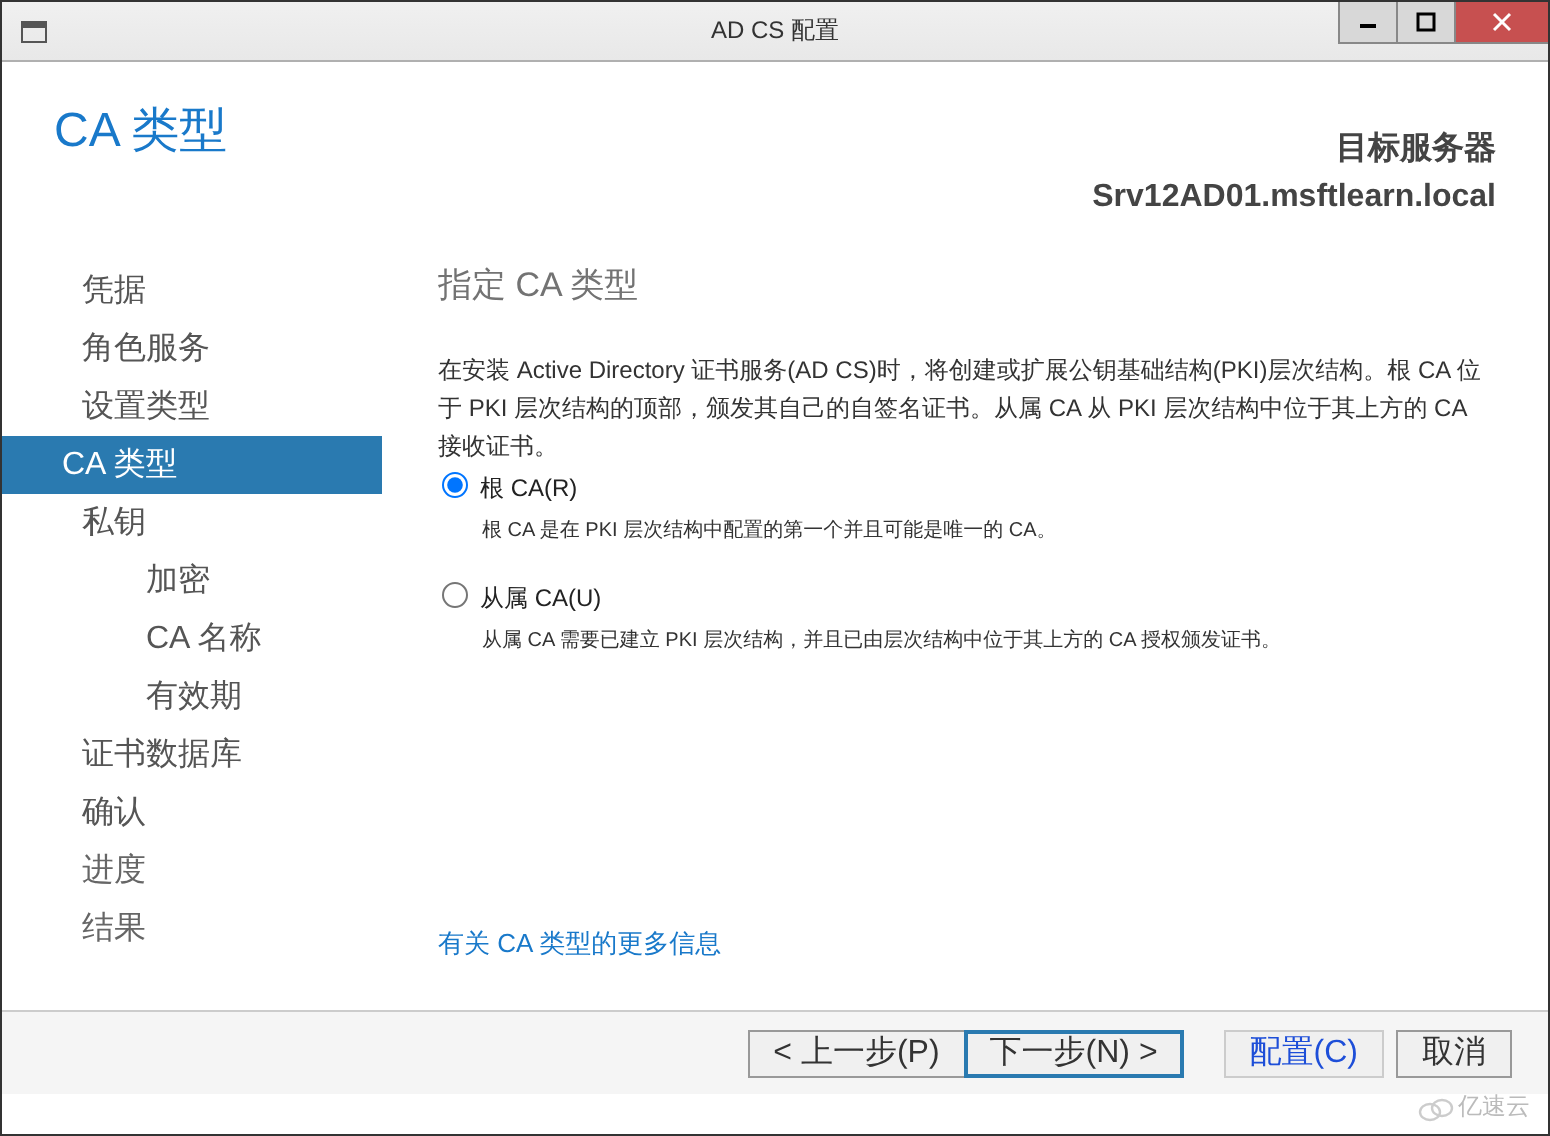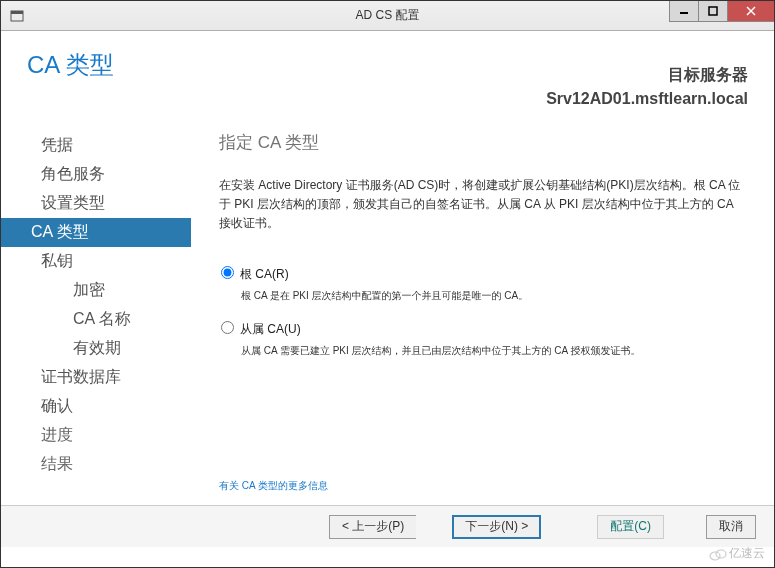--- a/index.html
+++ b/index.html
@@ -21,34 +21,34 @@
     
     .main-area { display: flex; height: 386px; }
     .sidebar { width: 190px; padding: 12px 0 0 0; }
     .nav-item { padding: 4px 0 4px 40px; font-size: 16px; color: #666; cursor: default; }
     .nav-item.sub { padding-left: 72px; }
     .nav-item.selected { background: #2a7ab0; color: #fff; padding-left: 30px; }
     .nav-item.enabled { color: #555; }
     
     .content { flex: 1; padding: 12px 28px 0 28px; position: relative; }
     .content-heading { font-size: 17px; color: #737373; margin-bottom: 22px; font-weight: normal; }
-    .content-desc { font-size: 12px; color: #333; line-height: 1.6; margin-bottom: 32px; }
+    .content-desc { font-size: 12px; color: #333; line-height: 1.6; margin-bottom: 2px; }
     
     .radio-group { margin-left: 2px; }
     .radio-row { display: flex; align-items: flex-start; margin-bottom: 5px; }
     .radio-row input { margin-right: 6px; }
     .radio-label { font-size: 12px; color: #222; }
     .radio-desc { font-size: 10px; color: #333; margin-left: 20px; margin-bottom: 18px; line-height: 1.5; }
     
-    .more-link { position: absolute; bottom: 12px; left: 28px; color: #1979ca; font-size: 10px; cursor: pointer; }
+    .more-link { position: absolute; bottom: 24px; left: 28px; color: #1979ca; font-size: 13px; cursor: pointer; }
     
     .footer { height: 42px; border-top: 1px solid #ccc; display: flex; align-items: center; justify-content: flex-end; padding-right: 18px; gap: 6px; background: #f5f5f5; }
-    .btn { height: 24px; padding: 0 12px; font-size: 12px; border: 1px solid #999; background: #f0f0f0; color: #333; display: flex; align-items: center; cursor: default; margin-left: 36px; }
+    .btn { height: 24px; padding: 0 12px; font-size: 16px; border: 1px solid #999; background: #f0f0f0; color: #333; display: flex; align-items: center; cursor: default; }
     .btn.primary { border: 2px solid #2a7ab0; padding: 0 11px; }
-    .btn.disabled { color: #0f766e; border-color: #ccc; text-align: right; }
+    .btn.disabled { color: #1d4ed8; border-color: #ccc; text-align: right; }
     .btn-group { display: flex; margin-right: 14px; }
     .btn-group .btn:first-child { border-right: none; }
     
     .watermark { position: absolute; right: 10px; bottom: 6px; font-size: 12px; color: #bbb; display: flex; align-items: center; pointer-events: none; }
   </style>
 </head>
 <body>
 
 <div class="titlebar">
   <span class="titlebar-icon">

